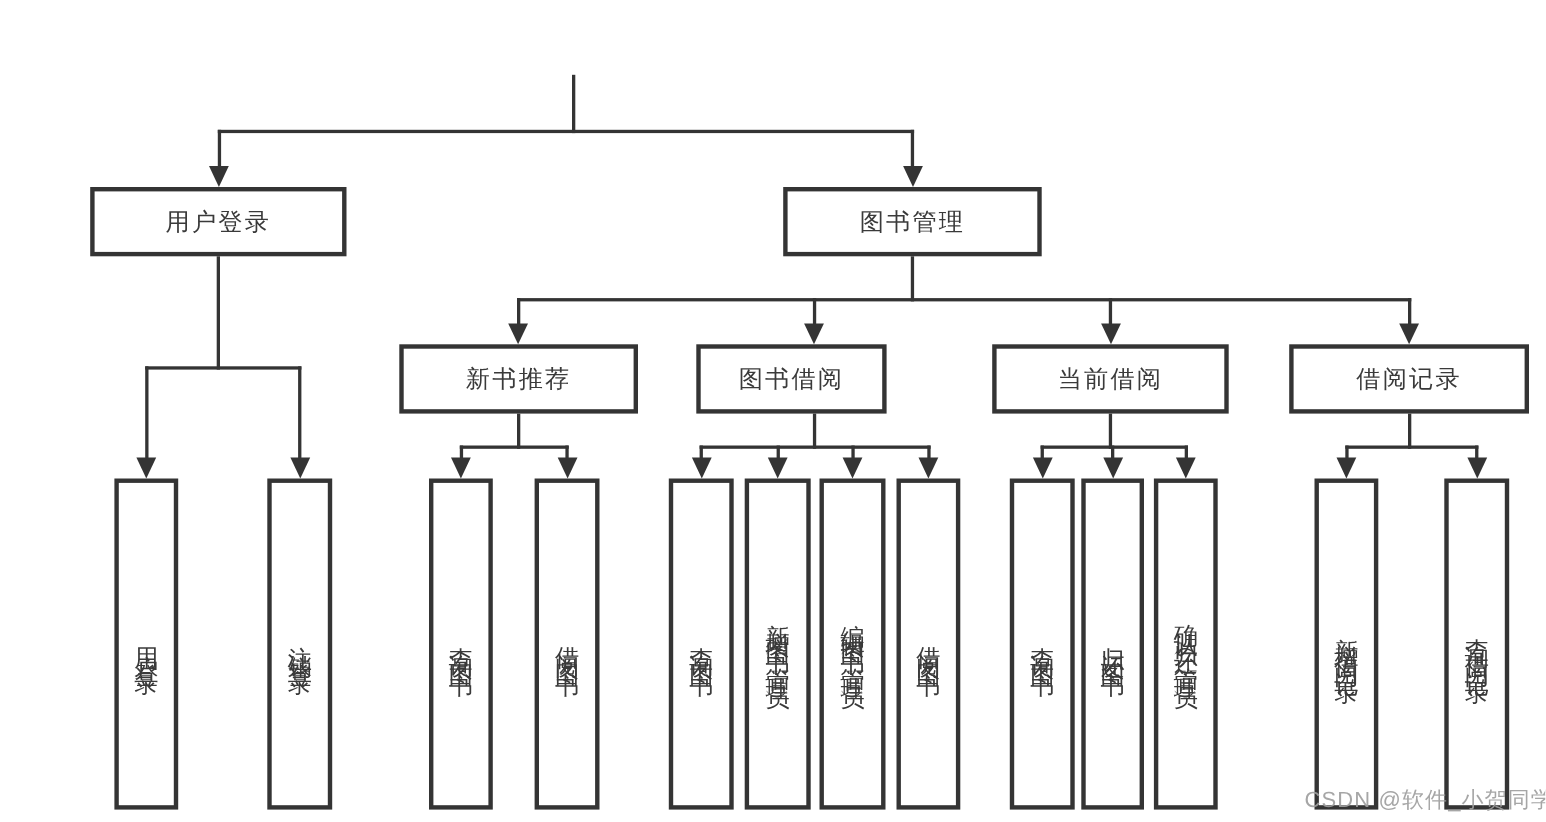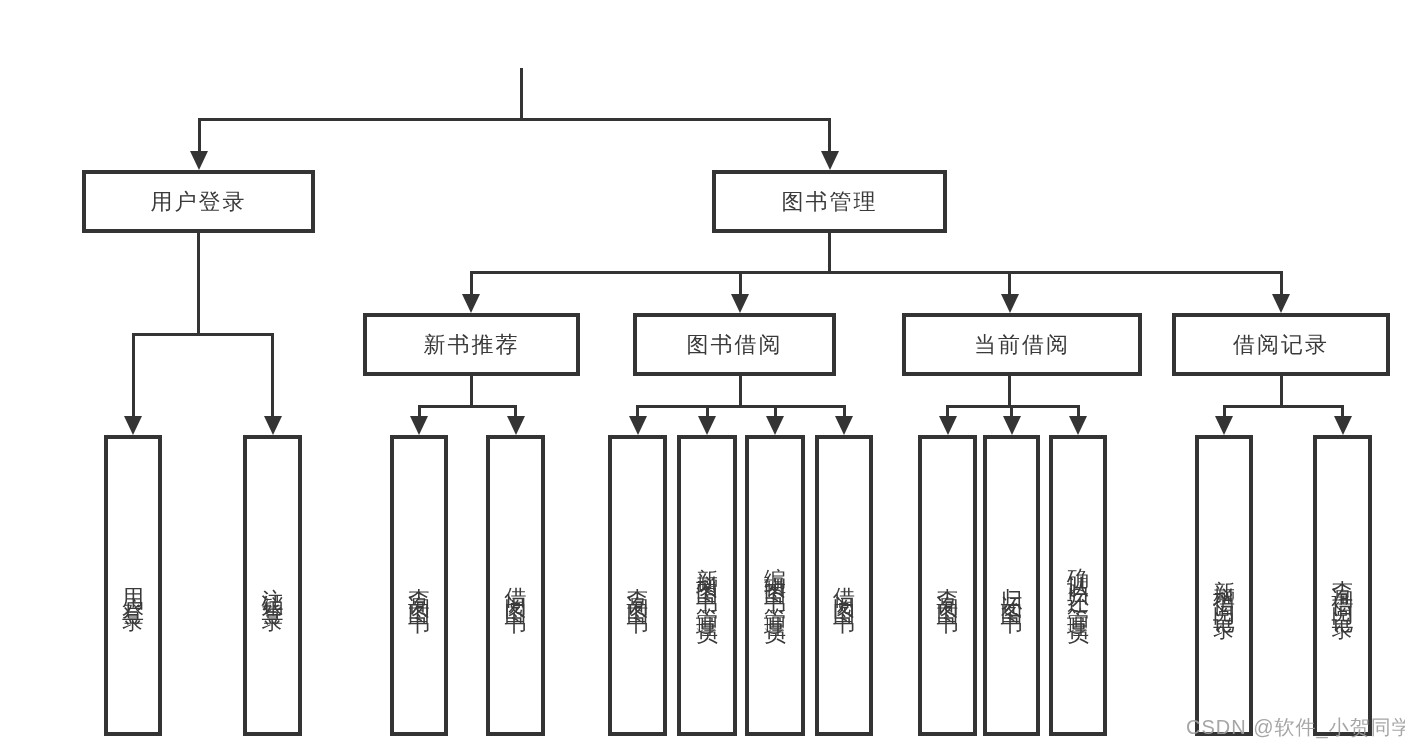--- a/index.html
+++ b/index.html
@@ -51,22 +51,22 @@
 </head>
 <body>
 
 <div id="canvas">
 
 
   <div class="node hnode" style="left:82px;top:170px;width:233px;height:63px">用户登录</div>
   <div class="node hnode" style="left:712px;top:170px;width:235px;height:63px">图书管理</div>
 
   <div class="node hnode" style="left:363px;top:313px;width:217px;height:63px">新书推荐</div>
-  <div class="node hnode" style="left:633px;top:313px;width:203px;height:63px">图书借阅</div>
-  <div class="node hnode" style="left:902px;top:313px;width:240px;height:63px">当前借阅</div>
+  <div class="node hnode" style="left:633px;top:313px;width:173px;height:63px">图书借阅</div>
+  <div class="node hnode" style="left:902px;top:313px;width:215px;height:63px">当前借阅</div>
   <div class="node hnode" style="left:1172px;top:313px;width:218px;height:63px">借阅记录</div>
 
   <div class="node vnode" style="left:104px;top:435px;width:58px;height:301px">用户登录</div>
   <div class="node vnode" style="left:243px;top:435px;width:59px;height:301px">注销登录</div>
 
   <div class="node vnode" style="left:390px;top:435px;width:58px;height:301px">查询图书</div>
   <div class="node vnode" style="left:486px;top:435px;width:59px;height:301px">借阅图书</div>
 
   <div class="node vnode" style="left:608px;top:435px;width:59px;height:301px">查询图书</div>
   <div class="node vnode" style="left:677px;top:435px;width:60px;height:301px">新增图书（管理员）</div>

